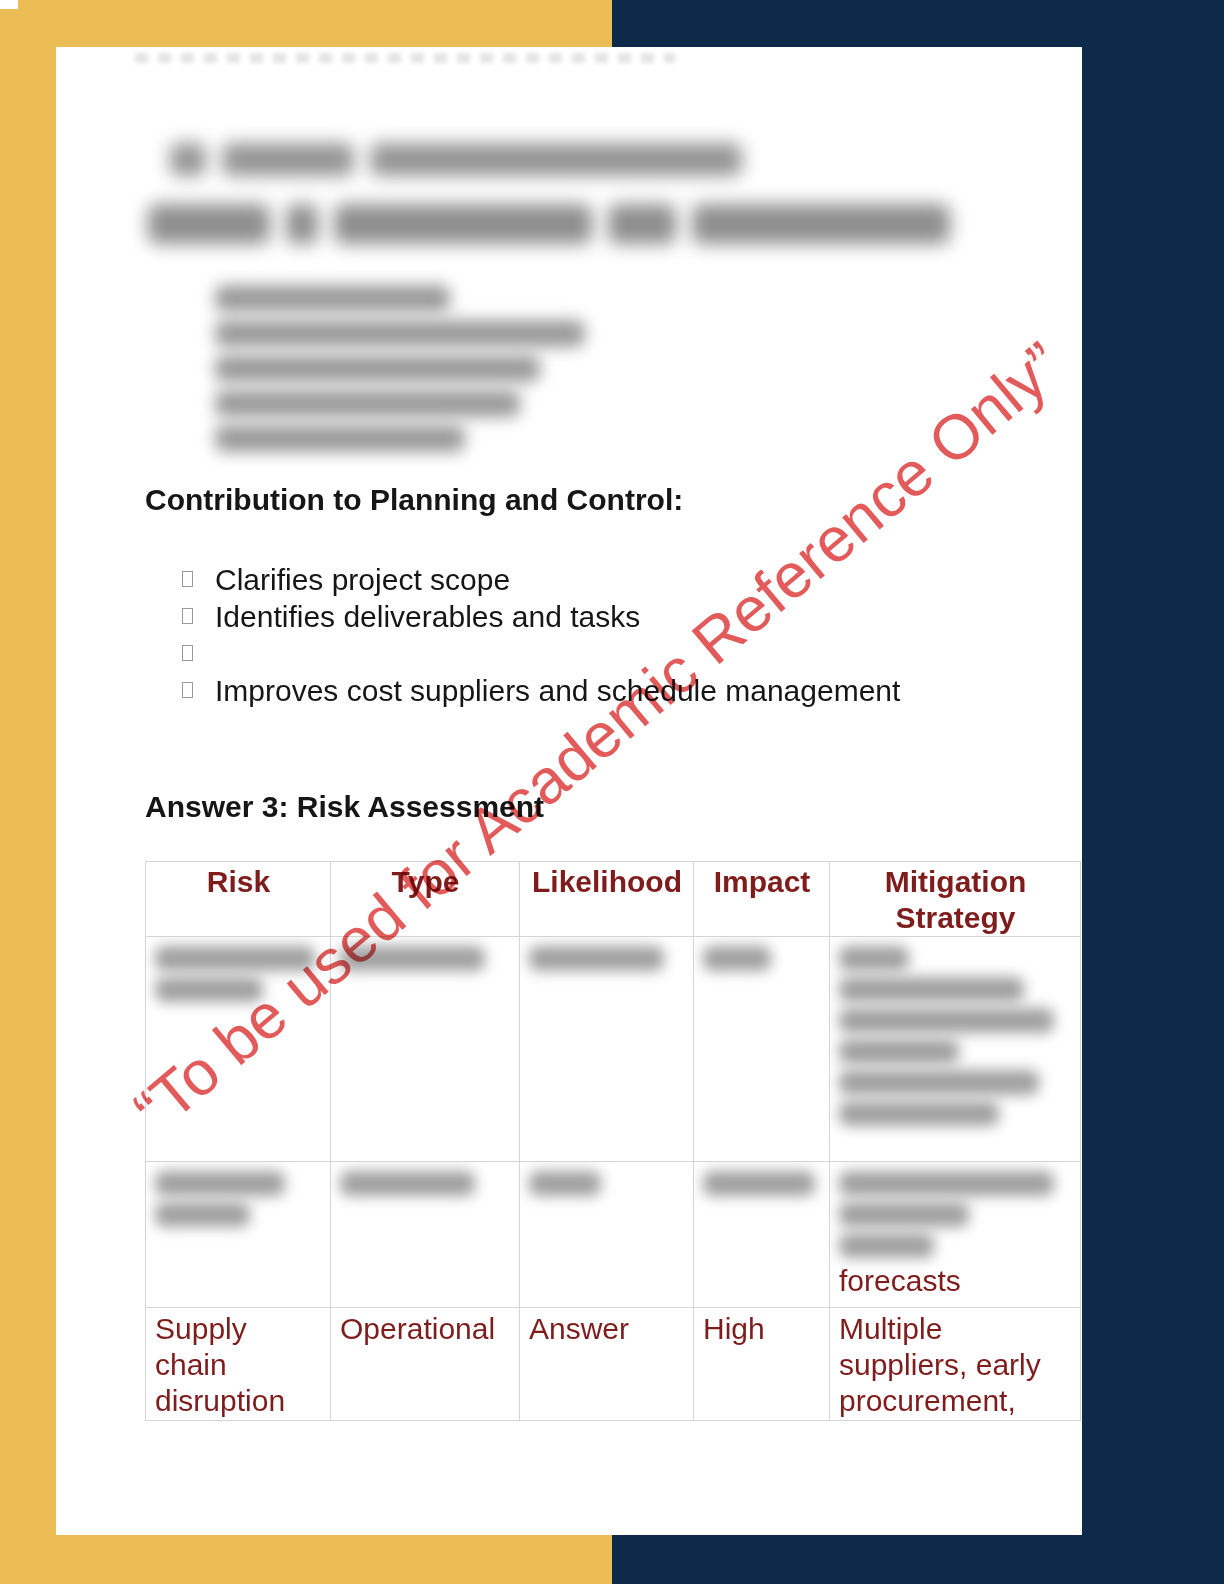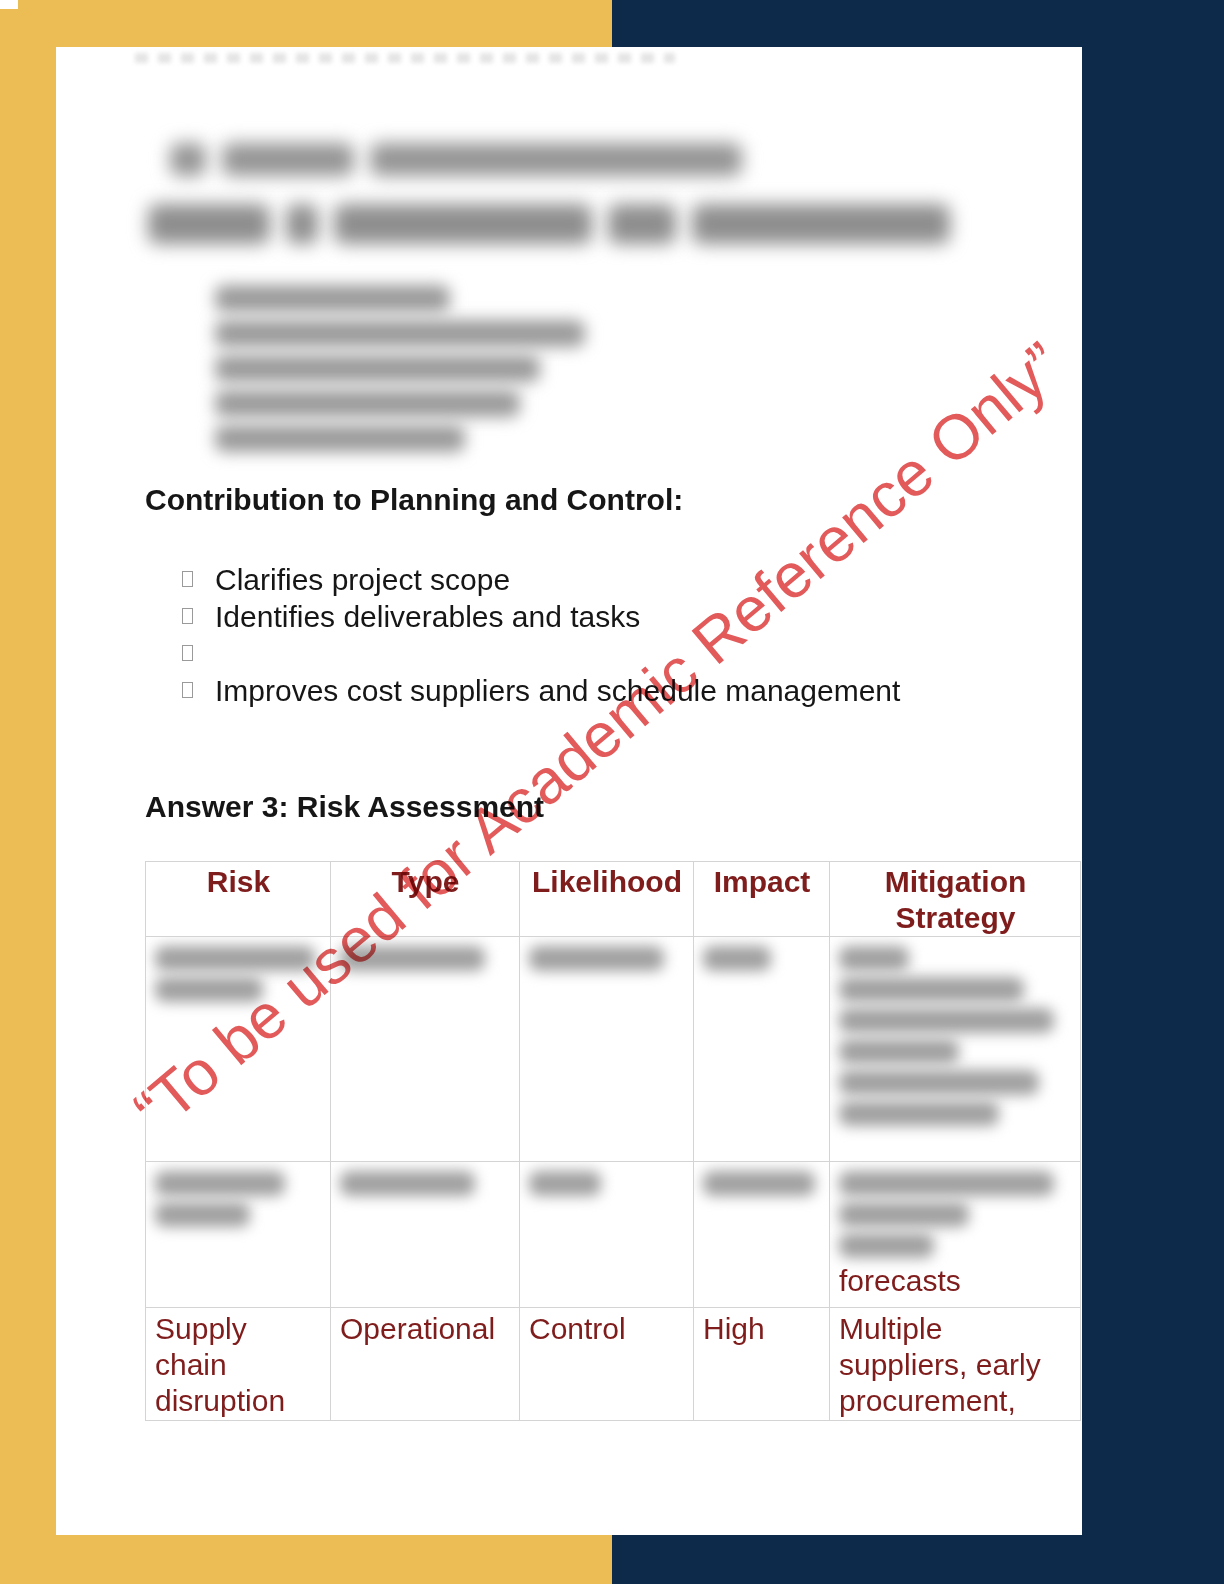--- a/index.html
+++ b/index.html
@@ -185,21 +185,21 @@
 
         <div class="cell-blob" style="width: 215px;"></div>
               <div class="cell-blob" style="width: 130px;"></div>
               <div class="cell-blob" style="width: 95px;"></div>
               <div>forecasts</div>
             </td>
       </tr>
       <tr class="r3">
         <td>Supply chain disruption</td>
         <td>Operational</td>
-        <td>Control</td>
+        <td>Answer</td>
         <td>High</td>
         <td>Multiple suppliers, early procurement,</td>
       </tr>
     </tbody>
       </table>
 
     <div class="watermark" style="color: rgb(226, 90, 90);">“To be used for Academic Reference Only”</div>
   </div>
 </div>
 

